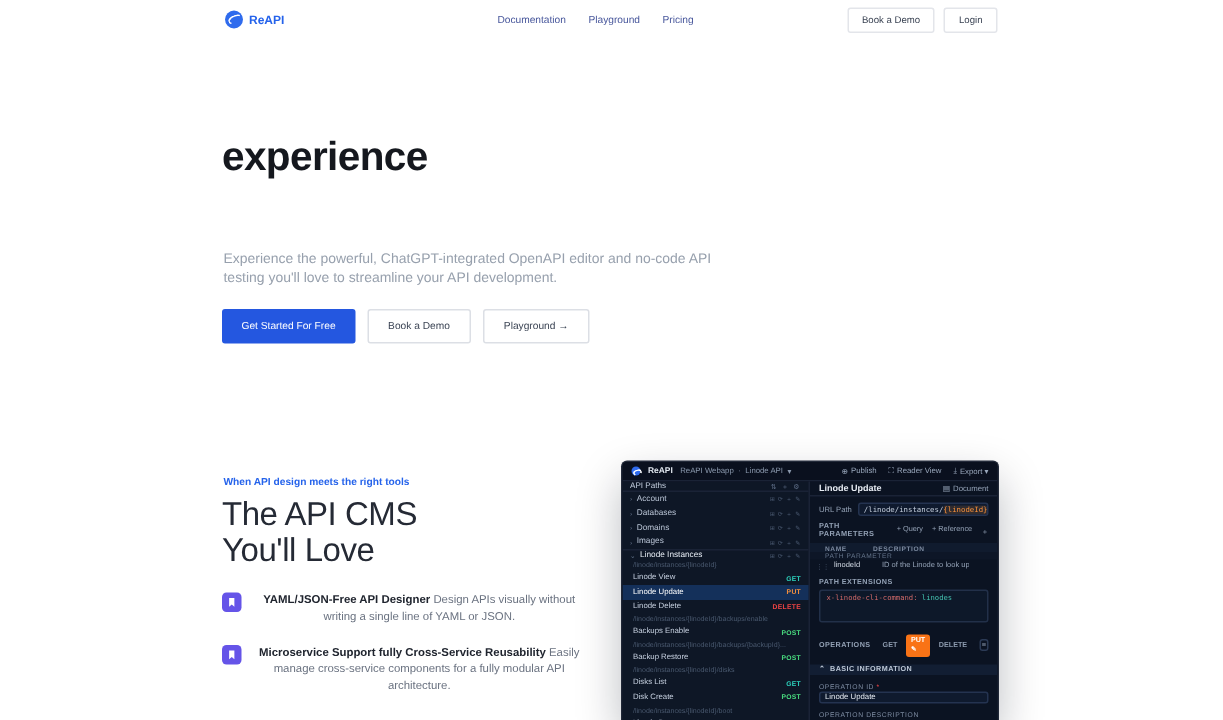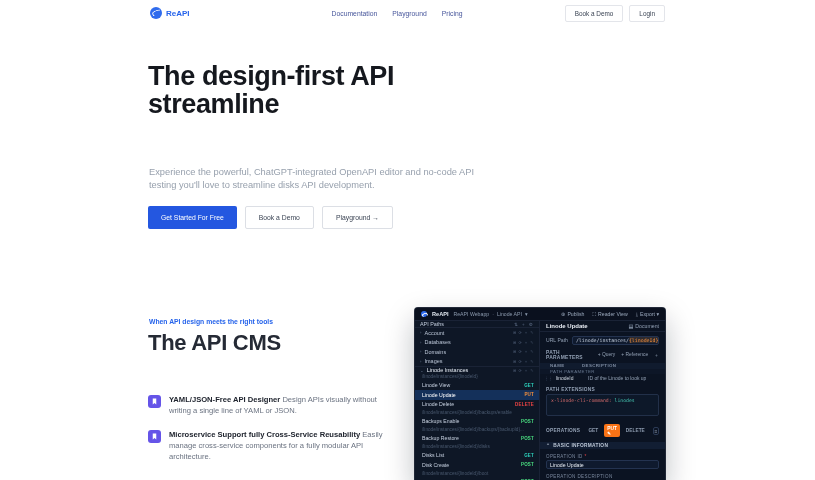--- a/index.html
+++ b/index.html
@@ -28,27 +28,27 @@
     font-size:9.3px; line-height:13px; color:#97a0ad; }
   .hero-ctas { position:absolute; left:148px; top:206px; display:flex; gap:8px; }
   .btn-primary { background:#2457e0; color:#fff; border:none; border-radius:2px;
     font-size:6.8px; padding:7px 13px; cursor:pointer; font-family:inherit; }
   .btn-outline { background:#fff; color:#3b4454; border:1px solid #dcdfe5; border-radius:2px;
     font-size:6.8px; padding:7px 13px; cursor:pointer; font-family:inherit; }
 
   
   .eyebrow { position:absolute; left:149px; top:318px; font-size:6.8px; font-weight:bold; color:#2563eb; }
   .section-title { position:absolute; left:148px; top:331px; font-size:22px; line-height:24px;
-    font-weight:bold; color:#252a35; letter-spacing:-0.3px; }
+    font-weight:normal; color:#252a35; letter-spacing:-0.3px; }
   .features { position:absolute; left:148px; top:394px; width:242px; display:flex; flex-direction:column; gap:13px; }
   .feature { display:flex; gap:8px; }
   .feature-icon { width:13px; height:13px; border-radius:3px; background:#6554e8; flex:0 0 auto;
     display:flex; align-items:center; justify-content:center; margin-top:1px; }
   .feature-icon svg { width:7px; height:7px; }
-  .feature-text { font-size:7.6px; line-height:11px; color:#6a7280; }
+  .feature-text { font-size:7.6px; line-height:11px; color:#6a7280;text-align:center; }
   .feature-text b { color:#20252f; }
 
   
   .app { position:absolute; left:415px; top:308px; width:250px; height:172px;
     background:#0b1322; border-radius:3px 3px 0 0; overflow:hidden; color:#cbd5e1;
     box-shadow:0 12px 30px rgba(7,14,30,.28), 0 0 0 1px rgba(13,21,38,.9);
     font-size:5.5px; }
   .app-topbar { height:13px; background:#0a101e; border-bottom:1px solid #1a2336;
     display:flex; align-items:center; padding:0 6px; gap:5px; }
   .app-logo-dot { width:6px; height:6px; border-radius:50%; background:#2f6bed; position:relative; }
@@ -135,33 +135,34 @@
         <a href="#">Playground</a>
         <a href="#">Pricing</a>
       </nav>
     <div class="header-actions">
       <button class="btn-ghost">Book a Demo</button>
       <button class="btn-ghost">Login</button>
     </div>
   </div>
 
   <h1 class="hero-title">
-    <span>The design-first API</span><br>
-    <span>streamline</span><br>
+    <br>
+    <span>experience</span><br>
   </h1>
-  <p class="hero-sub">Experience the powerful, ChatGPT-integrated OpenAPI editor and no-code API testing you'll love to streamline disks API development.</p>
+  <p class="hero-sub">Experience the powerful, ChatGPT-integrated OpenAPI editor and no-code API testing you'll love to streamline your API development.</p>
   <div class="hero-ctas">
     <button class="btn-primary">Get Started For Free</button>
     <button class="btn-outline">Book a Demo</button>
     <button class="btn-outline">Playground →</button>
   </div>
 
   <div class="eyebrow">When API design meets the right tools</div>
   <h2 class="section-title">
     <span>The API CMS</span><br>
+    <span>You'll Love</span>
   </h2>
   <div class="features">
       <div class="feature">
         <span class="feature-icon">
           <svg viewBox="0 0 12 12">
             <path d="M3 1h6v10L6 8.5 3 11V1z" fill="#fff"></path>
           </svg>
         </span>
         <div class="feature-text"><b>YAML/JSON-Free API Designer </b>Design APIs visually without writing a single line of YAML or JSON.</div>
       </div>

